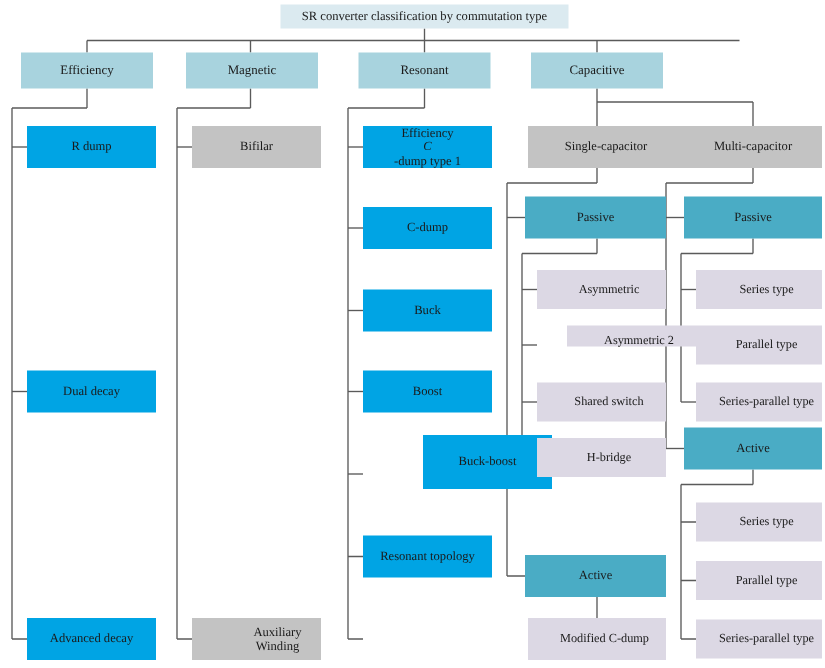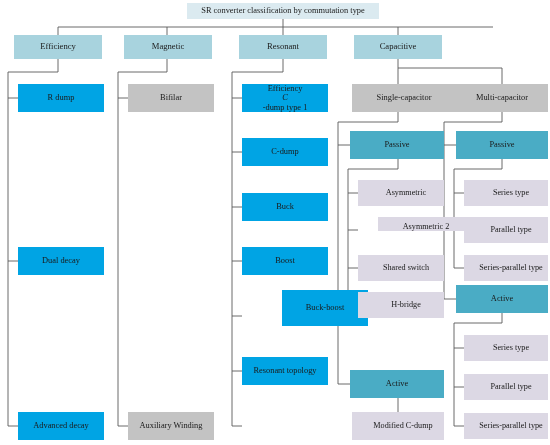--- a/index.html
+++ b/index.html
@@ -179,21 +179,21 @@
   <div class="node bright" style="left:18px; top:247px; width:86px; height:28px;">
     <span>Dual decay</span>
   </div>
   <div class="node bright" style="left:18px; top:412px; width:86px; height:28px;">
     <span>Advanced decay</span>
   </div>
 
   <div class="node gray" style="left:128px; top:84px; width:86px; height:28px;">
     <span>Bifilar</span>
   </div>
-  <div class="node gray" style="left:128px; top:412px; width:86px; height:28px;">
+  <div class="node gray" style="left:128px; top:412px; width:86px; height:28px;padding-left:30px;">
     <span>Auxiliary Winding</span>
   </div>
 
   <div class="node bright" style="left:242px; top:84px; width:86px; height:28px;">
     <span>
         <span>Efficiency </span>
         <span class="ital">C</span>
         <span>-dump type 1</span>
       </span>
   </div>

